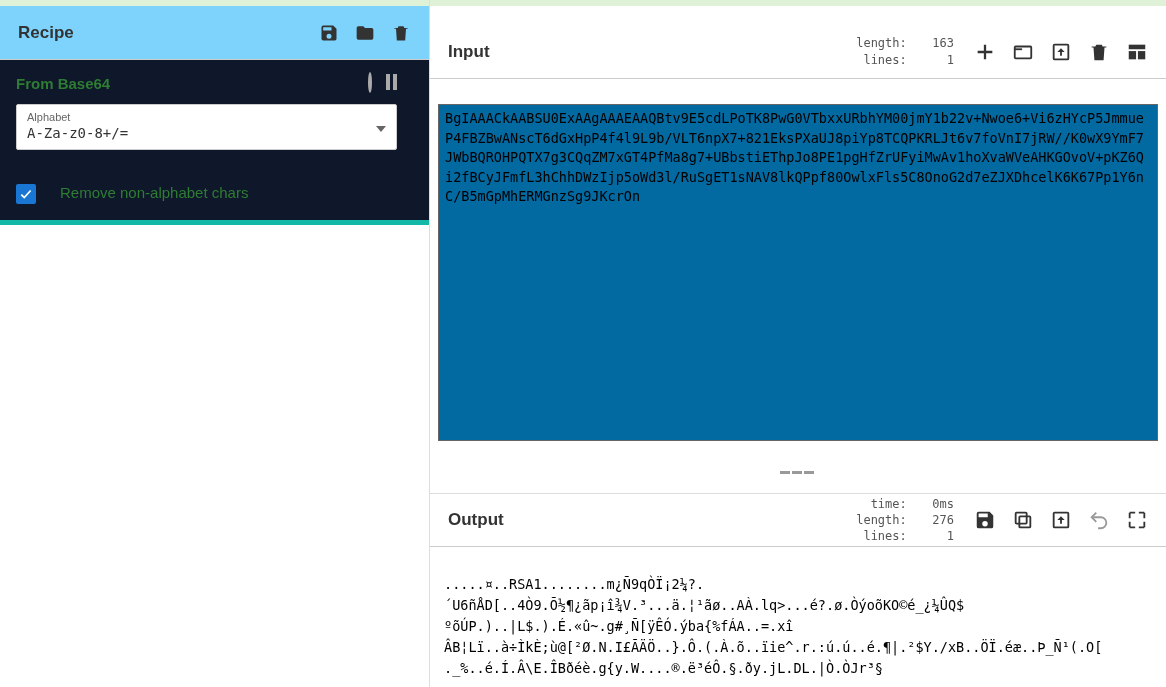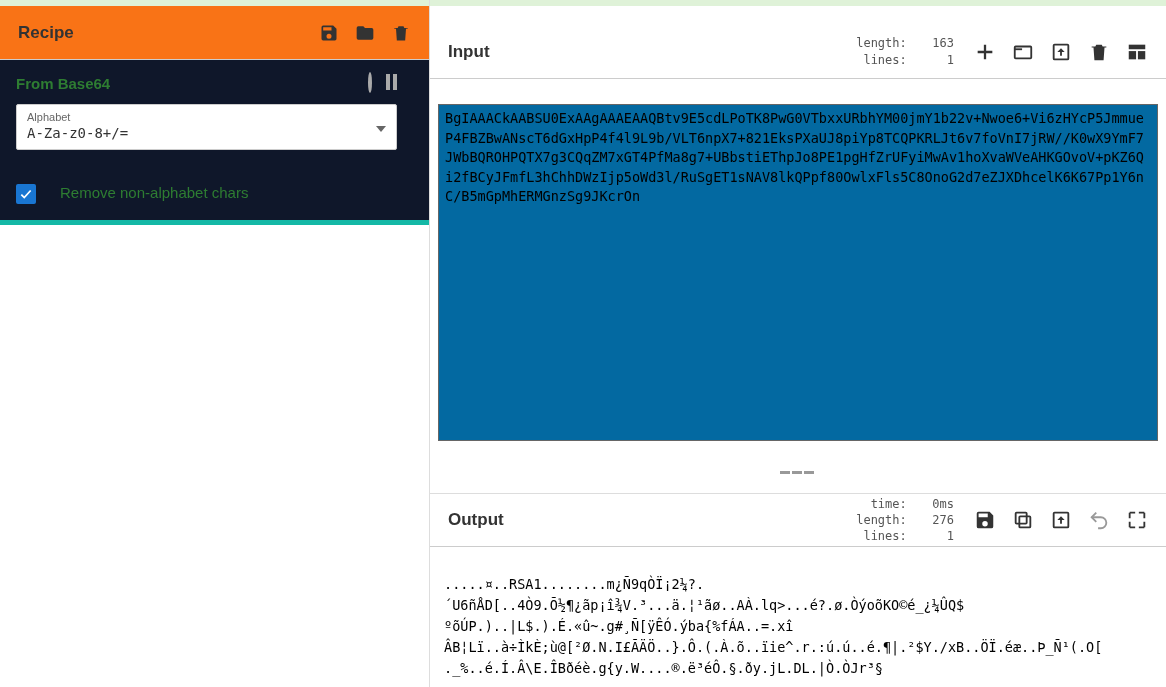--- a/index.html
+++ b/index.html
@@ -1,21 +1,21 @@
 <!DOCTYPE html>
 <html><head>
 <meta charset="utf-8">
 <style>
   * { box-sizing: border-box; margin: 0; padding: 0; }
   html, body { width: 1166px; height: 687px; font-family: "Segoe UI", Arial, sans-serif; background: #fff; }
   .app { display: flex; width: 100%; height: 100%; }
   .left { width: 430px; border-right: 1px solid #ddd; display: flex; flex-direction: column; background:#fff;}
   .right { flex: 1; display: flex; flex-direction: column; gap: 19px; }
   .thin-green { height: 6px; background: #dff2d8; width:100%;}
-  .header { display: flex; align-items: center; padding: 0 18px; height: 54px; border-bottom: 1px solid #ccc; background:#f97316;}
+  .header { display: flex; align-items: center; padding: 0 18px; height: 54px; border-bottom: 1px solid #ccc; background:#7dd3fc;}
   .header .title { font-weight: 700; font-size: 17px; color: #333; flex:1;}
   .header .icons, .io-header .icons { display: flex; gap: 16px; align-items: center; }
   .icon { width: 20px; height: 20px; color: #333; display:inline-flex; align-items:center; justify-content:center;}
   .icon.light { color:#999;}
   .icon svg { width: 100%; height: 100%; }
   .op-card { background: #0f172a; padding: 14px 32px 16px 16px; border-bottom:5px solid #14b8a6;}
   .op-title-row { display:flex; align-items:center; }
   .op-title { color: #2e7d32; font-weight: 700; font-size: 15px; flex:1;}
   .op-ctrl { color:#999; display:flex; gap:14px;}
   .op-ctrl .circ { width:18px;height:18px;border:2px solid #aaa;border-radius:50%;position:relative;}

